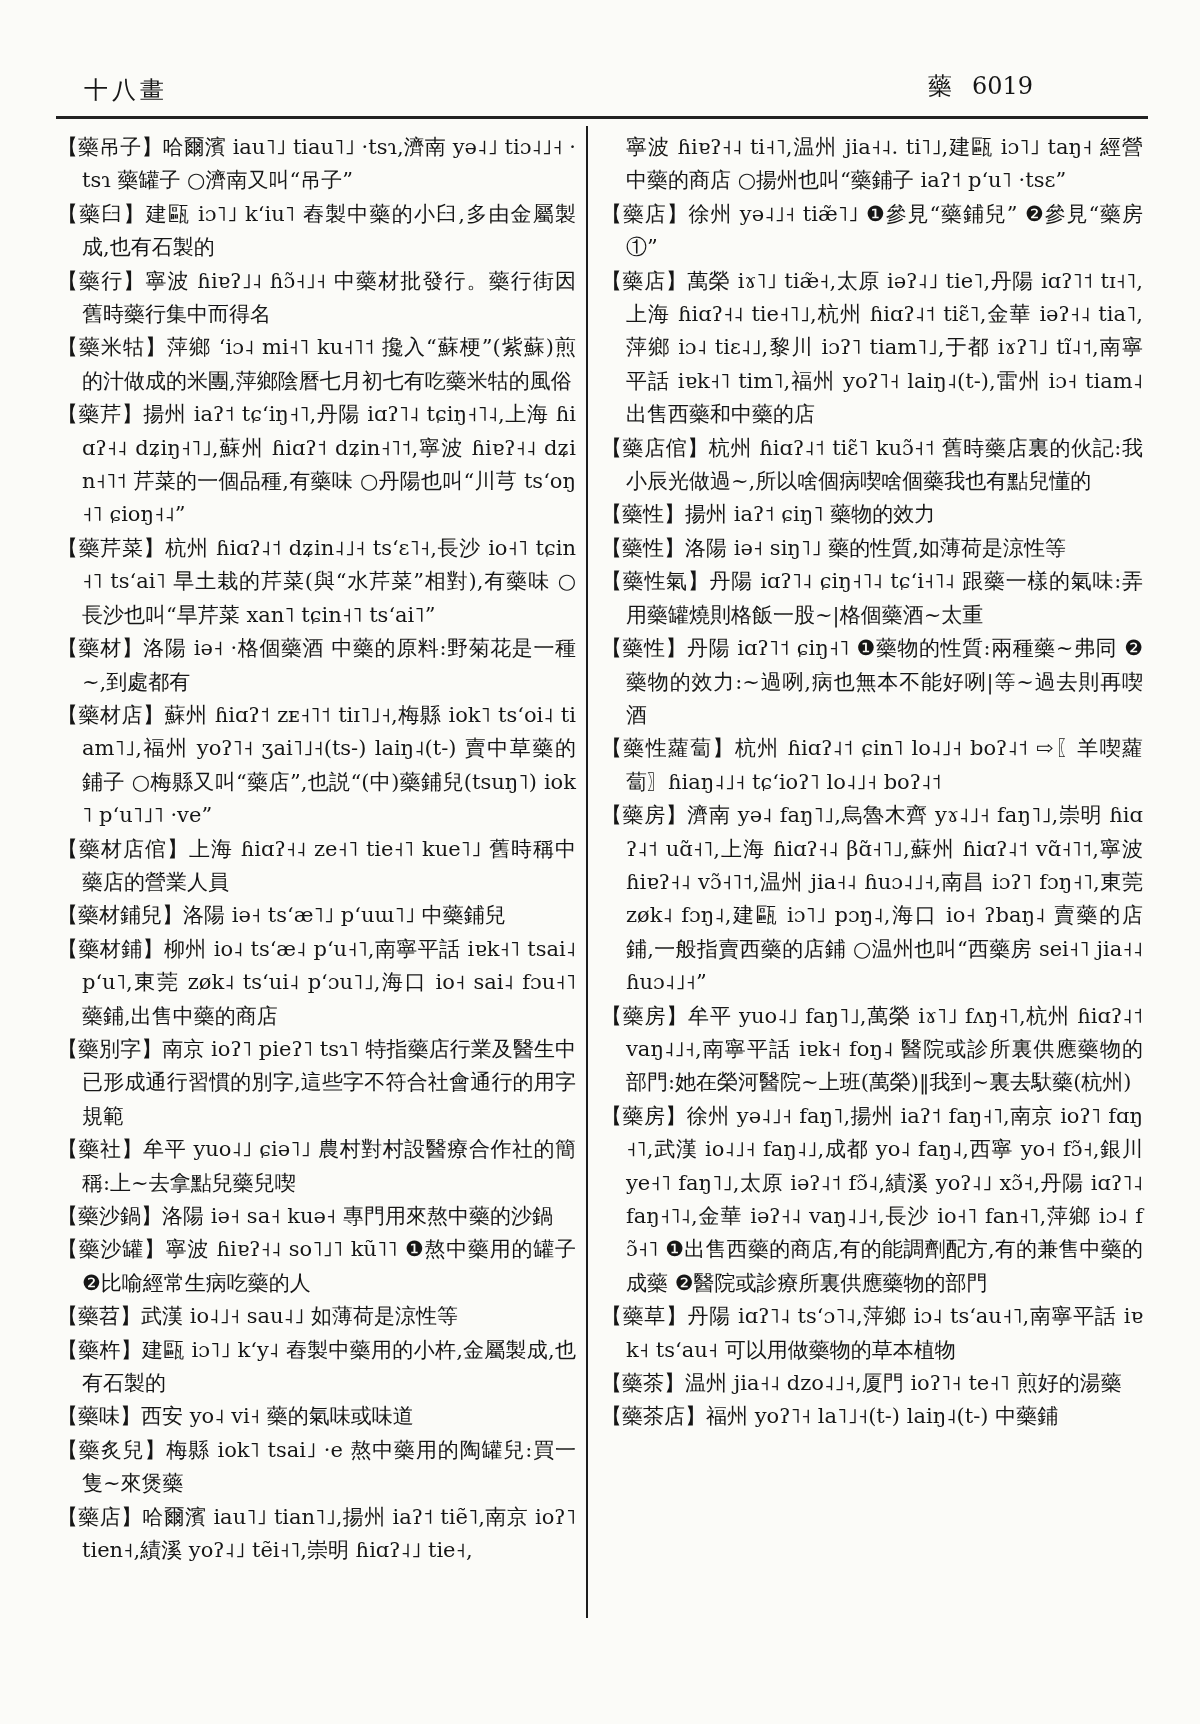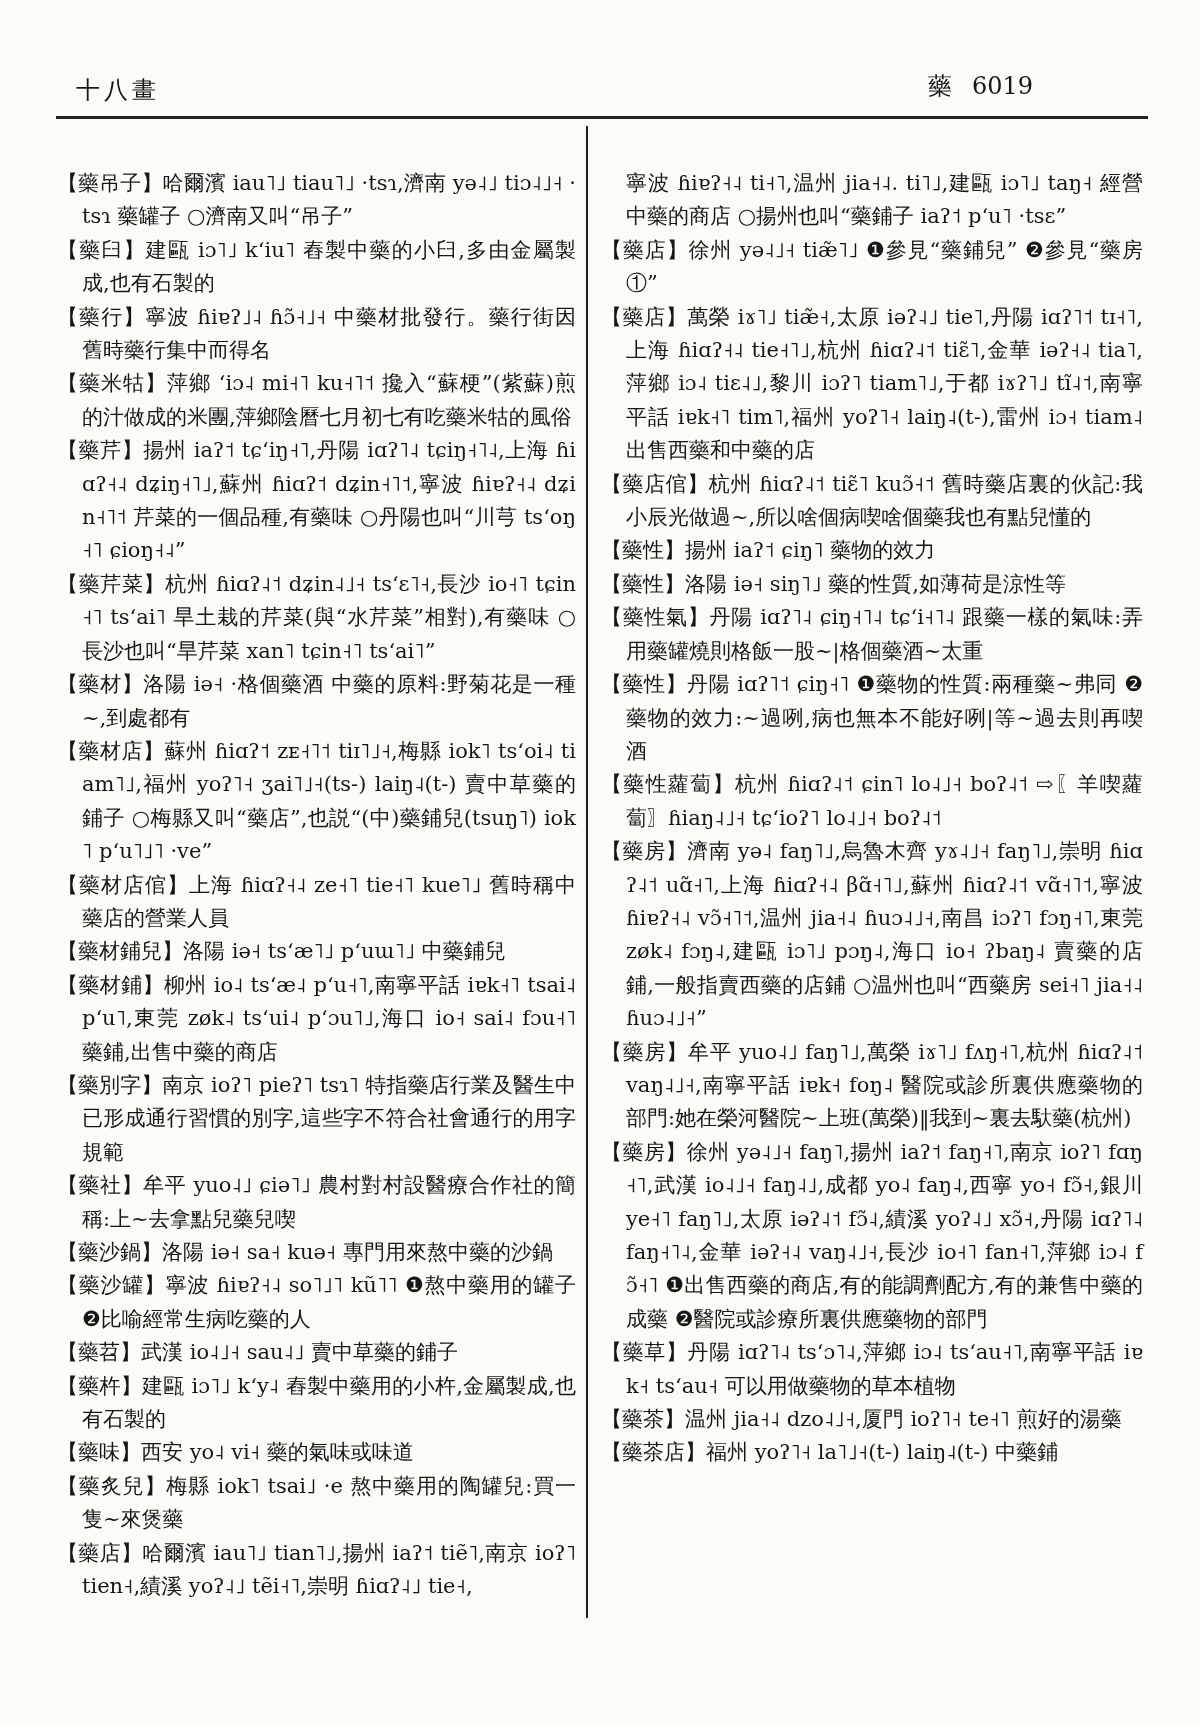--- a/index.html
+++ b/index.html
@@ -6,34 +6,34 @@
   body{
     width:1200px;height:1724px;
     background:#fbfbf8;
     font-family:"DejaVu Serif","Liberation Serif",serif;
     color:#161616;
     overflow:hidden;
     position:relative;
   }
   .page{position:absolute;inset:0;}
   .header-left{
-    position:absolute;left:76px;top:74px;
+    position:absolute;left:84px;top:74px;
     font-size:24px;letter-spacing:4px;
   }
   .header-right{
     position:absolute;left:928px;top:70px;
     font-size:24px;display:flex;gap:20px;align-items:baseline;
   }
   .rule{
     position:absolute;left:56px;top:116px;
     width:1092px;height:3px;background:#222;
   }
   .col{
     position:absolute;top:131px;
-    font-size:21px;line-height:33.4px;margin-top:36px;
+    font-size:21px;line-height:33.4px;
   }
   .col-left{left:57px;width:519px;}
   .col-right{left:601px;width:542px;}
   .divider{
     position:absolute;left:586px;top:126px;
     width:2px;height:1492px;background:#1d1d1d;
   }
   .entry{
     text-align:justify;
     text-justify:inter-ideograph;
@@ -66,21 +66,21 @@
       <div class="entry">【藥芹菜】杭州 ɦiɑʔ˨˦ dʑin˨˩˧ tsʻɛ˥˧,長沙 io˧˥ tɕin˧˥ tsʻai˥ 旱土栽的芹菜(與“水芹菜”相對),有藥味 ○長沙也叫“旱芹菜 xan˥ tɕin˧˥ tsʻai˥”</div>
       <div class="entry">【藥材】洛陽 iə˧ ·格個藥酒 中藥的原料:野菊花是一種~,到處都有</div>
       <div class="entry">【藥材店】蘇州 ɦiɑʔ˦ zᴇ˧˥˦ tiɪ˥˩˧,梅縣 iok˥ tsʻoi˨ tiam˥˩,福州 yoʔ˥˧ ʒai˥˩˧(ts-) laiŋ˨(t-) 賣中草藥的鋪子 ○梅縣又叫“藥店”,也説“(中)藥鋪兒(tsuŋ˥) iok˥ pʻu˥˩˥ ·ve”</div>
       <div class="entry">【藥材店倌】上海 ɦiɑʔ˧˨ ze˧˥ tie˧˥ kue˥˩ 舊時稱中藥店的營業人員</div>
       <div class="entry">【藥材鋪兒】洛陽 iə˧ tsʻæ˥˩ pʻuɯ˥˩ 中藥鋪兒</div>
       <div class="entry">【藥材鋪】柳州 io˨ tsʻæ˨ pʻu˧˥,南寧平話 iɐk˧˥ tsai˨ pʻu˥,東莞 zøk˨ tsʻui˨ pʻɔu˥˩,海口 io˧ sai˨ fɔu˧˥ 藥鋪,出售中藥的商店</div>
       <div class="entry">【藥別字】南京 ioʔ˥ pieʔ˥ tsɿ˥ 特指藥店行業及醫生中已形成通行習慣的別字,這些字不符合社會通行的用字規範</div>
       <div class="entry">【藥社】牟平 yuo˨˩ ɕiə˥˩ 農村對村設醫療合作社的簡稱:上~去拿點兒藥兒喫</div>
       <div class="entry">【藥沙鍋】洛陽 iə˧ sa˧ kuə˧ 專門用來熬中藥的沙鍋</div>
       <div class="entry">【藥沙罐】寧波 ɦiɐʔ˧˨ so˥˩˥ kũ˥˥ ❶熬中藥用的罐子 ❷比喻經常生病吃藥的人</div>
-      <div class="entry">【藥苕】武漢 io˨˩˧ sau˨˩ 賣中草藥的鋪子</div>
+      <div class="entry">【藥苕】武漢 io˨˩˧ sau˨˩ 如薄荷是涼性等</div>
       <div class="entry">【藥杵】建甌 iɔ˥˩ kʻy˨ 舂製中藥用的小杵,金屬製成,也有石製的</div>
       <div class="entry">【藥味】西安 yo˨ vi˧ 藥的氣味或味道</div>
       <div class="entry">【藥炙兒】梅縣 iok˥ tsai˩ ·e 熬中藥用的陶罐兒:買一隻~來煲藥</div>
       <div class="entry">【藥店】哈爾濱 iau˥˩ tian˥˩,揚州 iaʔ˦ tiẽ˥,南京 ioʔ˥ tien˧,績溪 yoʔ˨˩ tẽi˧˥,崇明 ɦiɑʔ˨˩ tie˧,</div>
     </div>
 
   <div class="divider"></div>
 
   <div class="col col-right" id="col-right">
       <div class="entry cont">寧波 ɦiɐʔ˧˨ ti˧˥,温州 jia˧˨. ti˥˩,建甌 iɔ˥˩ taŋ˧ 經營中藥的商店 ○揚州也叫“藥鋪子 iaʔ˦ pʻu˥ ·tsɛ”</div>

